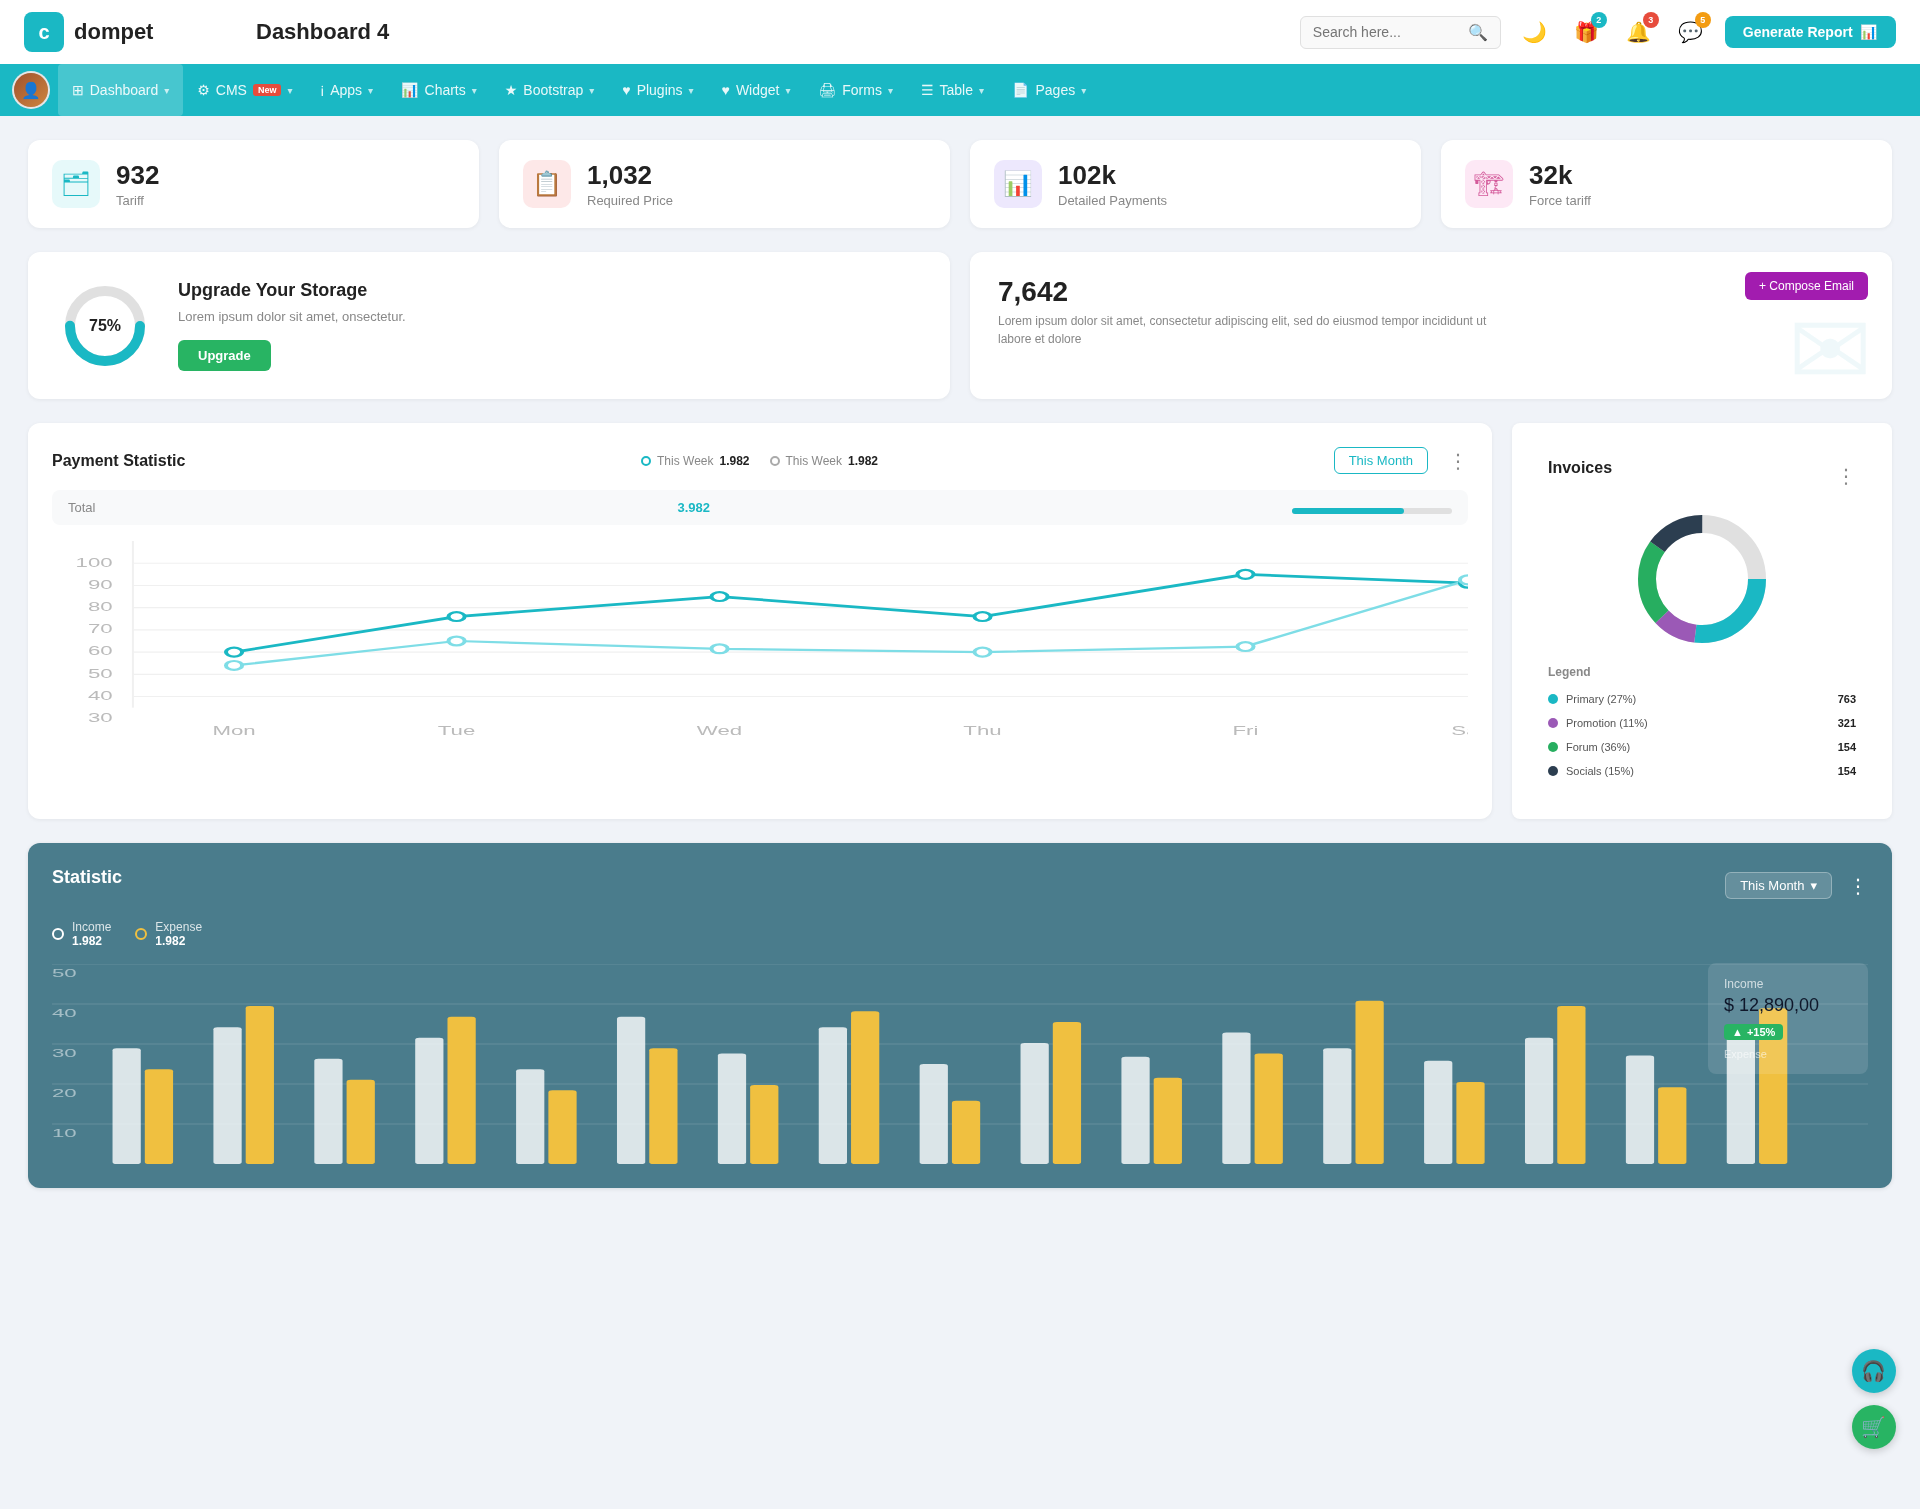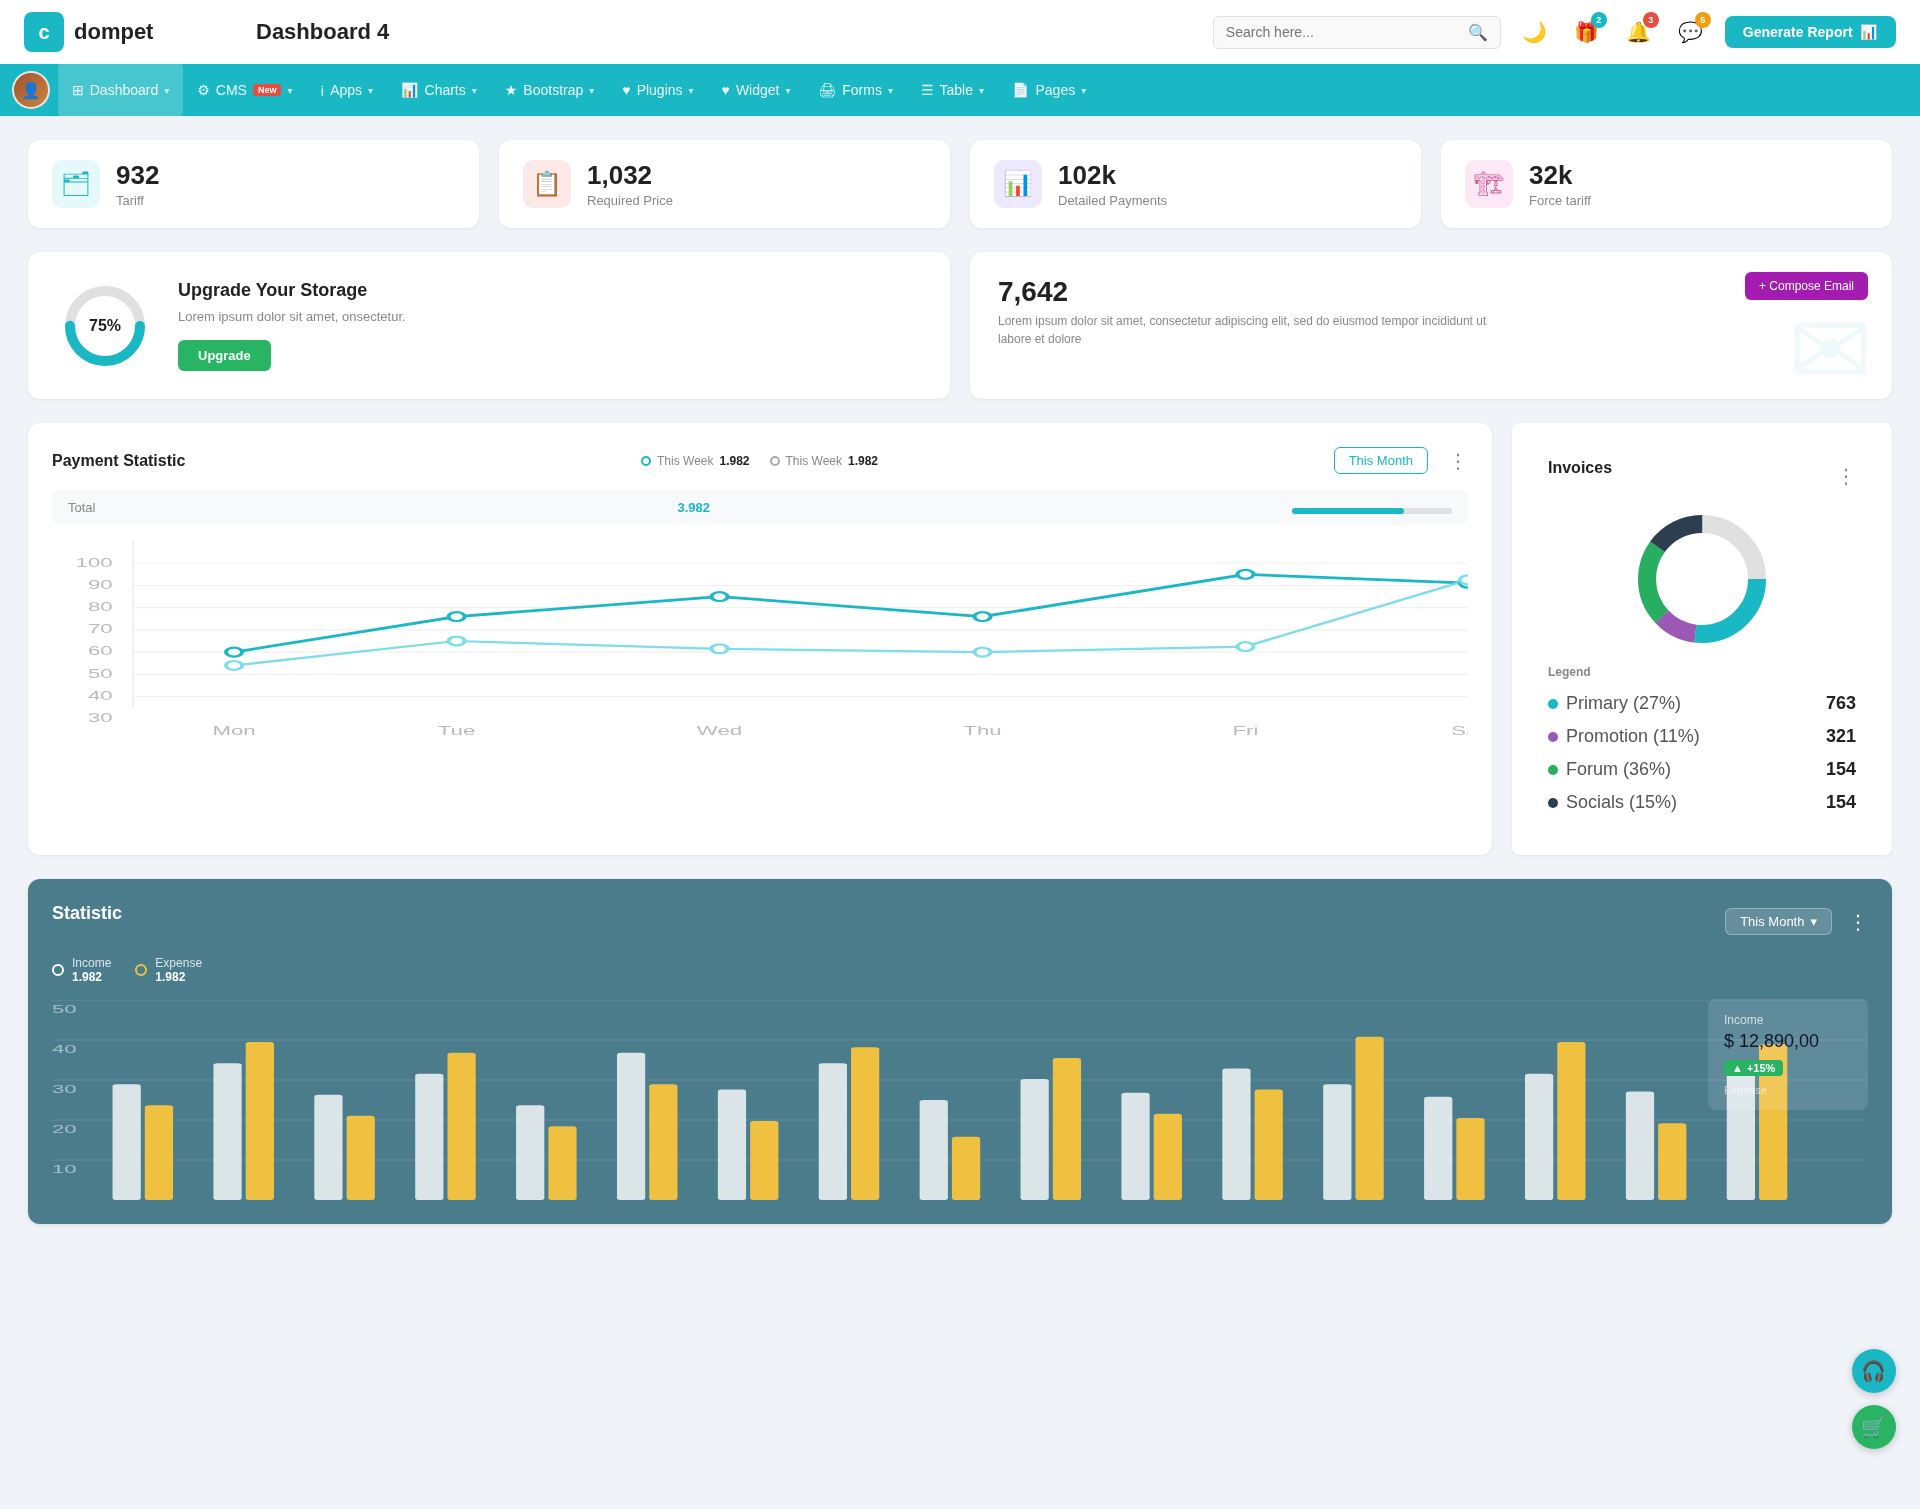--- a/index.html
+++ b/index.html
@@ -21,21 +21,21 @@
       border-radius: 8px;
       display: flex; align-items: center; justify-content: center;
       color: #fff; font-size: 20px; font-weight: bold;
     }
     .logo-text { font-size: 22px; font-weight: 700; color: #222; }
     .app-title { font-size: 22px; font-weight: 600; color: #222; margin-left: 32px; }
     .header-right { display: flex; align-items: center; gap: 16px; margin-left: auto; }
     .search-box {
       display: flex; align-items: center;
       border: 1px solid #e0e0e0; border-radius: 6px;
-      padding: 6px 12px; background: #f9f9f9; width: 288px; margin-left: 24px;
+      padding: 6px 12px; background: #f9f9f9; width: 201px; margin-left: 24px;
     }
     .search-box input { border: none; background: transparent; outline: none; font-size: 14px; color: #888; width: 100%; }
     .header-icon-btn {
       position: relative; cursor: pointer;
       width: 36px; height: 36px;
       display: flex; align-items: center; justify-content: center;
       border-radius: 50%; border: none; background: transparent; font-size: 20px; color: #555;
     }
     .badge {
       position: absolute; top: -2px; right: -2px;
@@ -179,21 +179,21 @@
     
     .invoices-card {
       background: #fff; border-radius: 8px; padding: 36px;
       box-shadow: 0 1px 4px rgba(0,0,0,0.06);
     }
     .invoices-title { font-size: 16px; font-weight: 700; color: #222; margin-bottom: 16px; }
     .donut-chart-wrap { display: flex; justify-content: center; margin-bottom: 16px; }
     .legend-list { }
     .legend-item {
       display: flex; align-items: center; justify-content: space-between;
-      padding: 6px 0; font-size: 18px; color: #555;
+      padding: 6px 0; font-size: 11px; color: #555;
     }
     .legend-dot { width: 10px; height: 10px; border-radius: 50%; margin-right: 8px; flex-shrink: 0; }
     .legend-left { display: flex; align-items: center; }
     .legend-val { font-weight: 600; color: #222; margin-left: 44px; }
     .legend-header { font-size: 12px; color: #888; font-weight: 600; margin-bottom: 4px; }
 
     
     .statistic-card {
       background: #4a7c8c;
       border-radius: 12px; padding: 24px;

